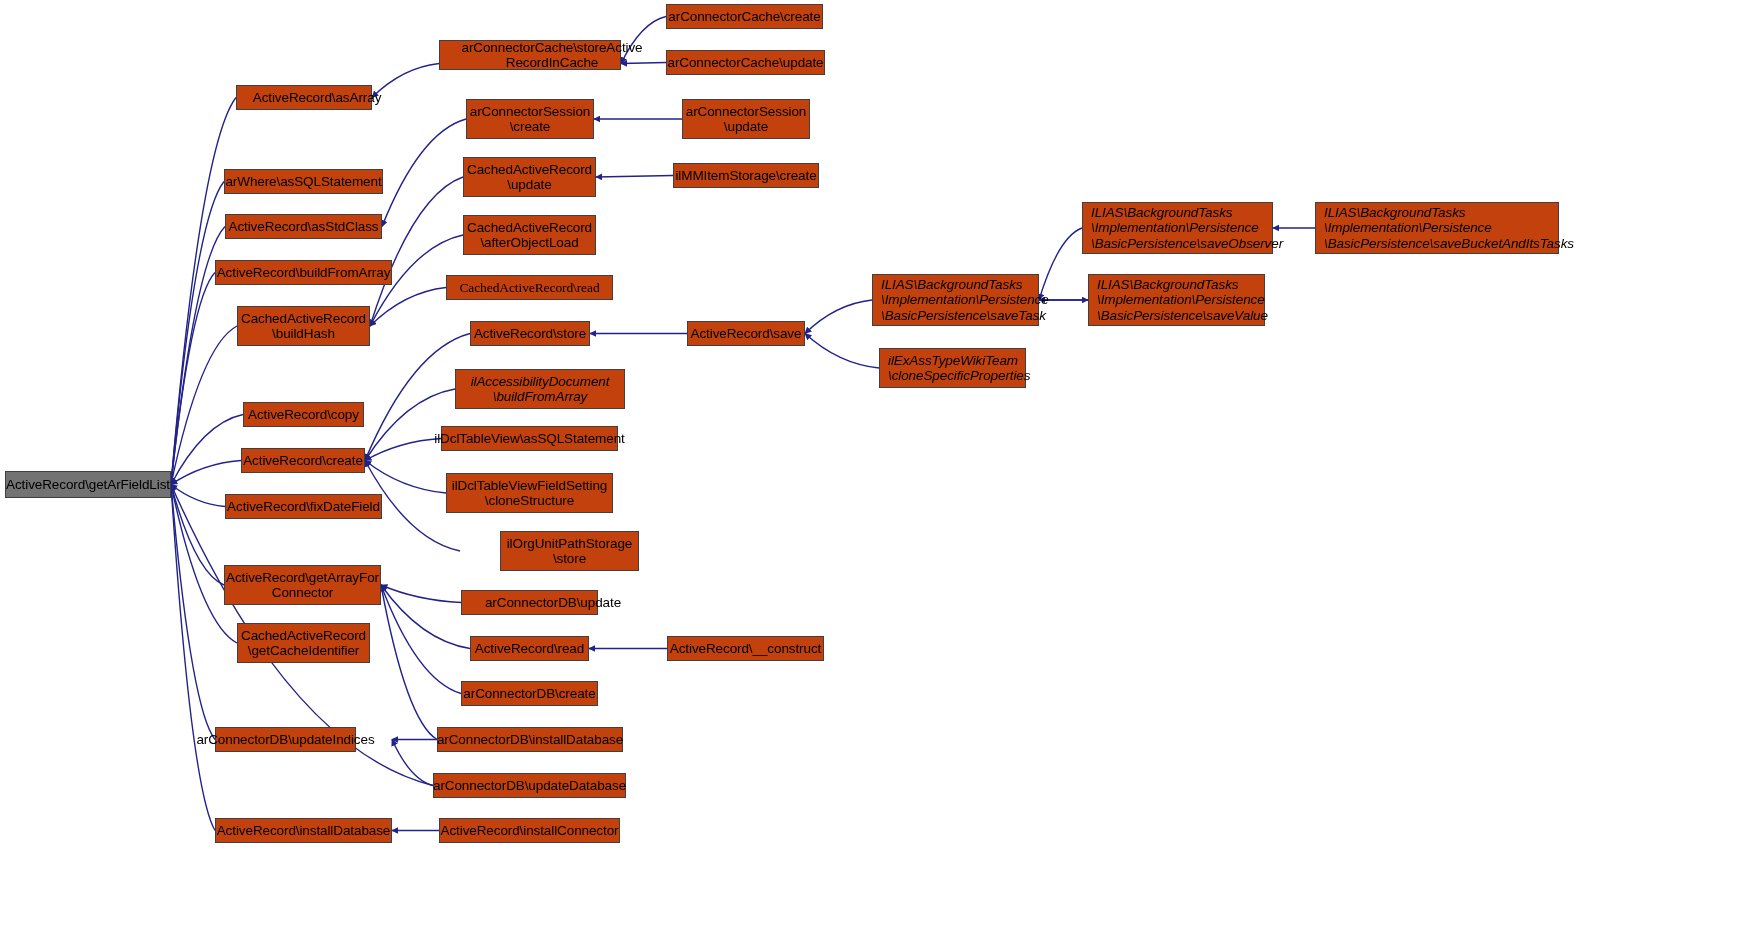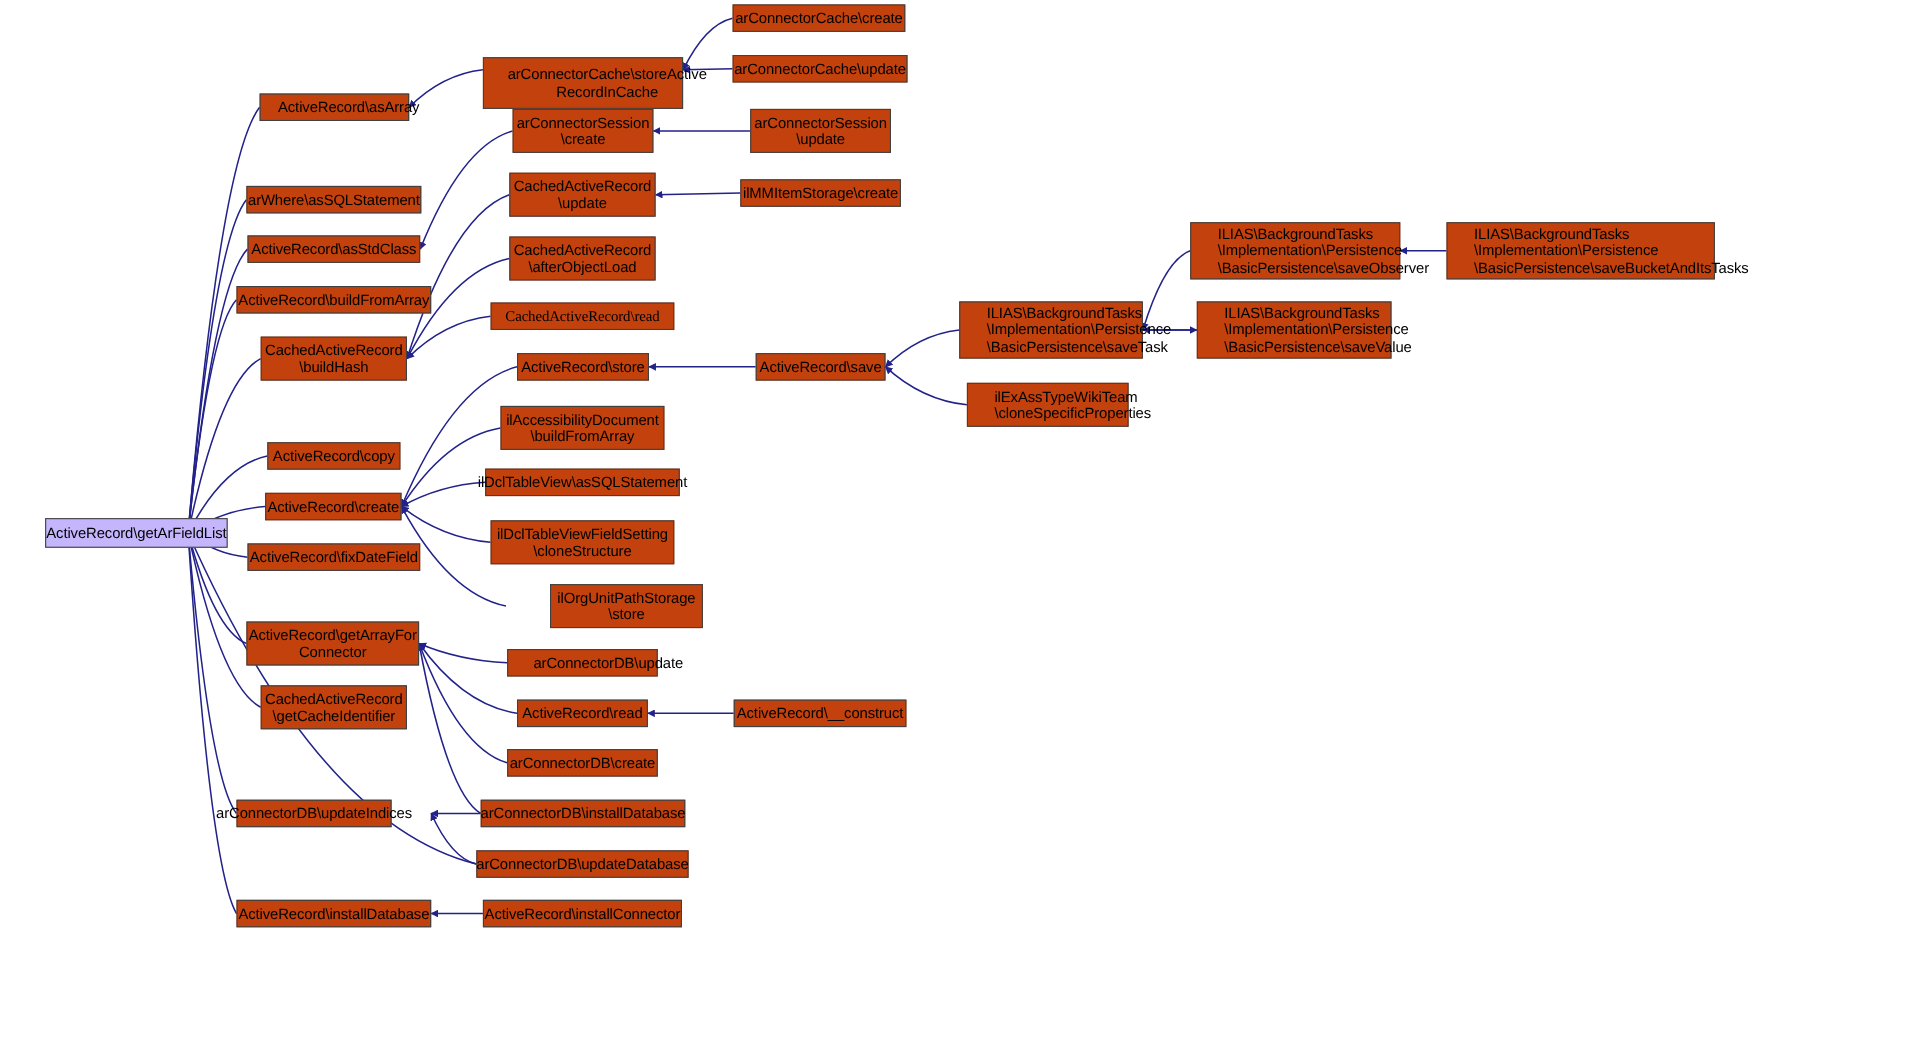--- a/index.html
+++ b/index.html
@@ -27,28 +27,28 @@
     line-height:15.5px;
     display:flex;
     align-items:center;
     justify-content:center;
     text-align:center;
     white-space:pre-line;
     letter-spacing:-0.1px;
     z-index:2;
   }
   .node.root{
-    background:#c4b5fd;
+    background:#737373;
     border:1px solid #404040;
-    margin-left:36px;
   }
   .node.left-align{
     justify-content:flex-start;
     text-align:left;
-    padding-left:24px;
+    padding-left:8px;
+    font-style:italic;
   }
 </style>
 </head>
 <body>
 
 <div id="canvas">
   <svg id="edges" viewBox="0 0 1744 943">
     <defs>
       <marker id="arrow" viewBox="0 0 10 10" refX="9" refY="5" markerWidth="7" markerHeight="7" orient="auto-start-reverse" markerUnits="userSpaceOnUse">
         <path d="M 0 0 L 10 5 L 0 10 z" fill="#22228a"></path>
@@ -109,31 +109,31 @@
 \buildHash</div>
       <div class="node" style="left: 243px; top: 402px; width: 121px; height: 25px;">ActiveRecord\copy</div>
       <div class="node" style="left: 241px; top: 448px; width: 124px; height: 25px;">ActiveRecord\create</div>
       <div class="node" style="left: 225px; top: 494px; width: 157px; height: 25px;">ActiveRecord\fixDateField</div>
       <div class="node" style="left: 224px; top: 565px; width: 157px; height: 40px;">ActiveRecord\getArrayFor
 Connector</div>
       <div class="node" style="left: 237px; top: 623px; width: 133px; height: 40px;">CachedActiveRecord
 \getCacheIdentifier</div>
       <div class="node" style="left: 215px; top: 727px; width: 141px; height: 25px;">arConnectorDB\updateIndices</div>
       <div class="node" style="left: 215px; top: 818px; width: 177px; height: 25px;">ActiveRecord\installDatabase</div>
-      <div class="node" style="left: 439px; top: 52px; width: 182px; height: 47px; padding-left: 44px;">arConnectorCache\storeActive
+      <div class="node" style="left: 439px; top: 40px; width: 182px; height: 30px; padding-left: 44px;">arConnectorCache\storeActive
 RecordInCache</div>
       <div class="node" style="left: 466px; top: 99px; width: 128px; height: 40px;">arConnectorSession
 \create</div>
       <div class="node" style="left: 463px; top: 157px; width: 133px; height: 40px;">CachedActiveRecord
 \update</div>
       <div class="node" style="left: 463px; top: 215px; width: 133px; height: 40px;">CachedActiveRecord
 \afterObjectLoad</div>
       <div class="node" style="left: 446px; top: 275px; width: 167px; height: 25px; font-family: Liberation Serif, serif;">CachedActiveRecord\read</div>
       <div class="node" style="left: 470px; top: 321px; width: 120px; height: 25px;">ActiveRecord\store</div>
-      <div class="node" style="left: 455px; top: 369px; width: 149px; height: 40px;">ilAccessibilityDocument
+      <div class="node" style="left: 455px; top: 369px; width: 170px; height: 40px; font-style: italic;">ilAccessibilityDocument
 \buildFromArray</div>
       <div class="node" style="left: 441px; top: 426px; width: 177px; height: 25px;">ilDclTableView\asSQLStatement</div>
       <div class="node" style="left: 446px; top: 473px; width: 167px; height: 40px;">ilDclTableViewFieldSetting
 \cloneStructure</div>
       <div class="node" style="left: 460px; top: 531px; width: 139px; height: 40px; margin-left: 40px;">ilOrgUnitPathStorage
 \store</div>
       <div class="node" style="left: 461px; top: 590px; width: 137px; height: 25px; padding-left: 47px;">arConnectorDB\update</div>
       <div class="node" style="left: 470px; top: 636px; width: 119px; height: 25px;">ActiveRecord\read</div>
       <div class="node" style="left: 461px; top: 681px; width: 137px; height: 25px;">arConnectorDB\create</div>
       <div class="node" style="left: 437px; top: 727px; width: 186px; height: 25px;">arConnectorDB\installDatabase</div>

